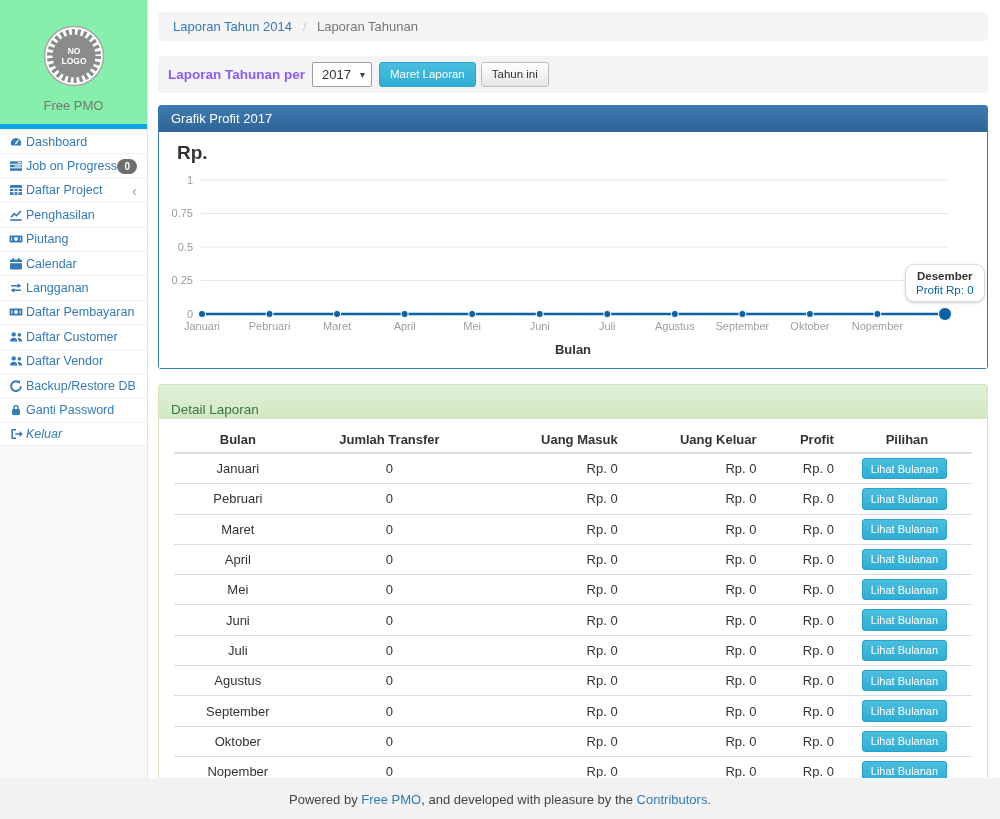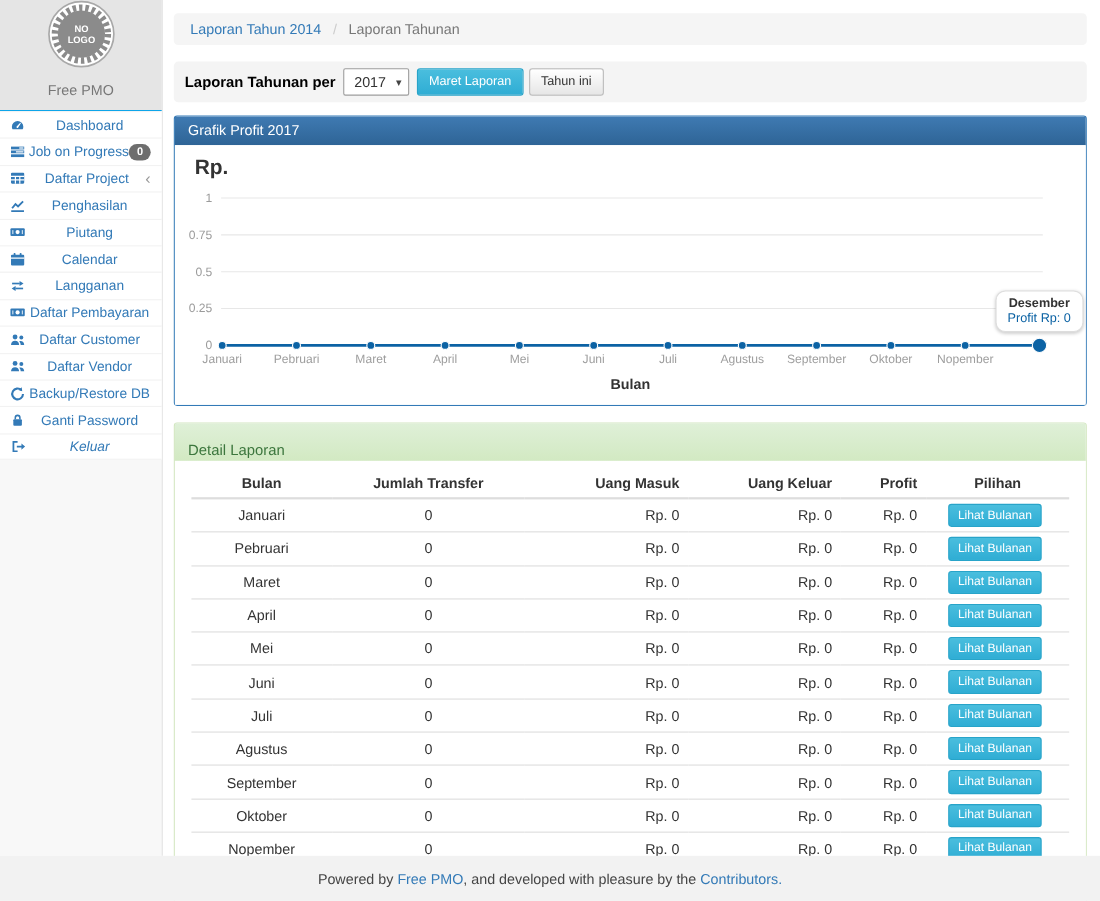--- a/index.html
+++ b/index.html
@@ -3,44 +3,44 @@
 <meta charset="utf-8">
 <style>
   * { margin:0; padding:0; box-sizing:border-box; }
   html,body { background:#fff; }
   body { font-family:"Liberation Sans", sans-serif; color:#333; }
   .page { position:relative; width:1000px; height:819px; background:#fff; overflow:hidden; }
 
   
   .sidebar { position:absolute; left:0; top:0; width:148px; height:778px;
              background:#f8f8f8; border-right:1px solid #e4e4e4; }
-  .sidebar-top { background:#e5e5e5; padding-top:0; border-bottom:1px solid #0ea5e9; }
+  .sidebar-top { background:#86efac; padding-top:25px; border-bottom:5px solid #0ea5e9; }
   .logo-wrap { text-align:center; }
   .brand { text-align:center; color:#777; font-size:13px; margin:7px 0 11px; }
   .side-menu { list-style:none; }
   .side-item { display:flex; align-items:center; height:24.4px; padding:0 10px 0 9px;
-               border-top:1px solid #f2f2f2; color:#337ab7; font-size:12.5px; cursor:pointer; background:#fff;text-align:center; }
+               border-top:1px solid #f2f2f2; color:#337ab7; font-size:12.5px; cursor:pointer; background:#fff; }
   .side-item:last-child { border-bottom:1px solid #f2f2f2;font-style:italic; }
   .side-icon { width:17px; display:inline-flex; align-items:center; }
   .side-icon svg { display:block; }
   .side-label { flex:1; white-space:nowrap; }
   .badge { background:#6e6e6e; color:#fff; font-size:10px; font-weight:bold;
            border-radius:10px; padding:2px 7px; line-height:1.1; }
   .chev { color:#999; font-size:15px; line-height:1; }
 
   
   .content { position:absolute; left:158px; top:0; width:830px; }
   .breadcrumb { margin-top:12px; background:#f5f5f5; border-radius:4px; padding:7px 15px;
                 font-size:13px; color:#777; }
   .breadcrumb a { color:#337ab7; text-decoration:none; cursor:pointer; }
   .breadcrumb .sep { color:#ccc; margin:0 7px; }
 
   .filter-bar { margin-top:15px; background:#f4f4f4; border-radius:4px; padding:6px 10px;
                 display:flex; align-items:center; }
-  .filter-label { color:#000000; font-weight:bold; font-size:13.5px; margin-right:7px; }
+  .filter-label { color:#8b5cf6; font-weight:bold; font-size:13.5px; margin-right:7px; }
   .select { background:#fff; border:1px solid #9d9d9d; border-radius:2px; height:25px;
             display:inline-flex; align-items:center; padding:0 6px 0 9px; font-size:13px; color:#333;
             cursor:pointer; margin-right:7px;text-align:right; }
   .select .caret { margin-left:9px; font-size:10px; color:#444; }
   .btn { display:inline-block; border-radius:3px; font-size:11.5px; padding:4px 10px;
          cursor:pointer; line-height:1.3; font-family:inherit; }
   .btn-info { background:linear-gradient(#4abede,#2fadd4); border:1px solid #28a4c9; color:#fff; margin-right:5px; }
   .btn-default { background:linear-gradient(#fff,#e6e6e6); border:1px solid #bbb; color:#333; }
   .btn-xs { font-size:11px; padding:2.5px 8px; }
 

